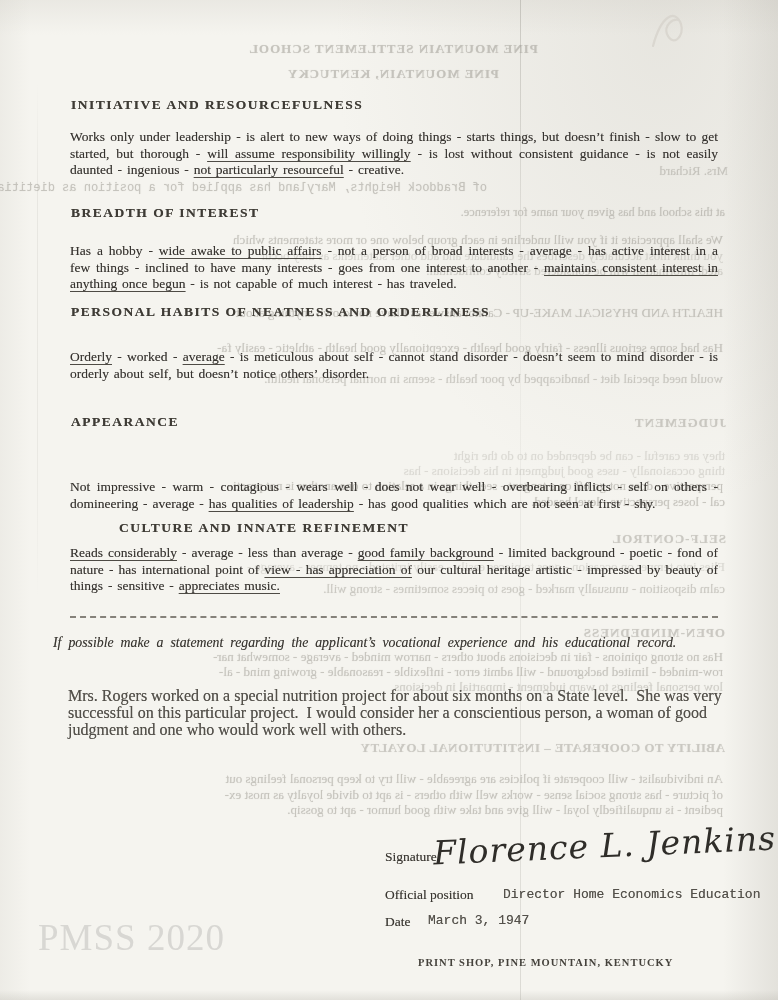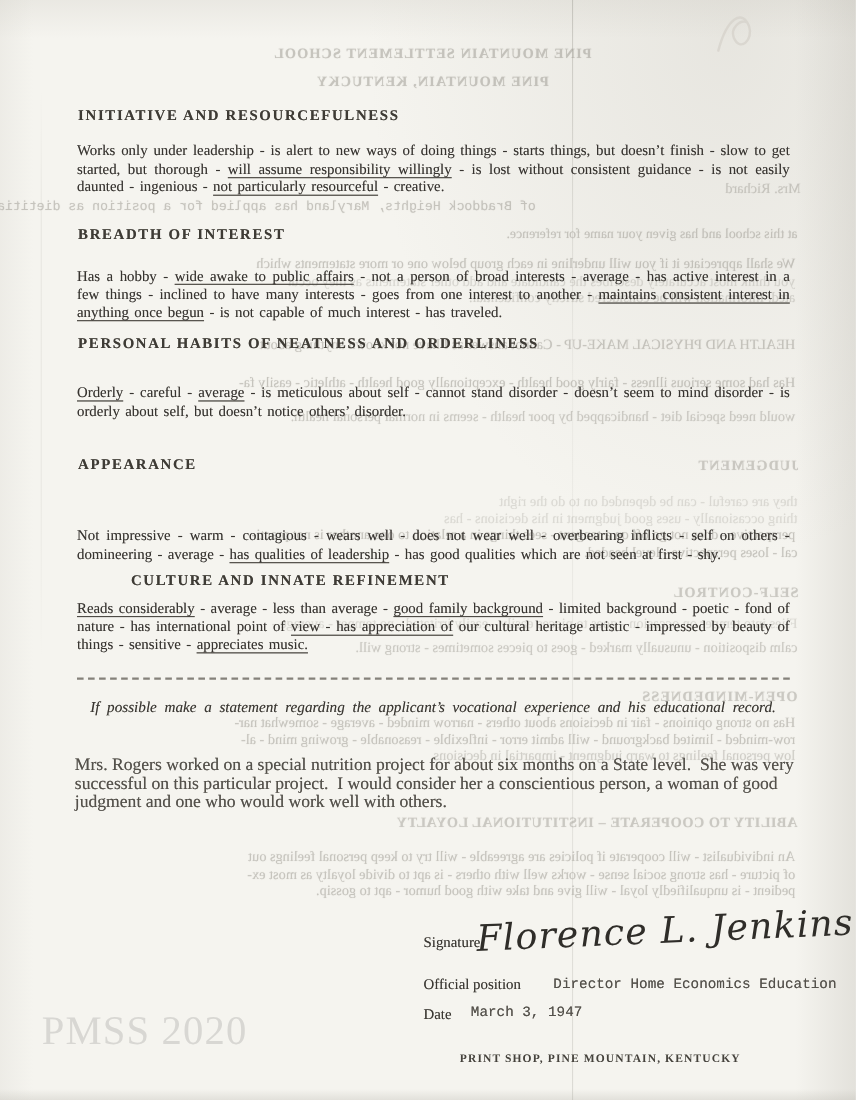--- a/index.html
+++ b/index.html
@@ -41,21 +41,21 @@
     text-decoration:underline;
     text-decoration-thickness:1.4px;
     text-underline-offset:2.5px;
     text-decoration-color:rgba(58,55,48,.8);
   }
   .separator{
     position:absolute;left:70px;width:648px;height:0;
     border-top:2px dashed rgba(95,91,83,.75);
   }
   .instruction{
-    position:absolute;left:82px;width:650px;
+    position:absolute;left:53px;width:650px;
     font-size:13.8px;font-style:italic;line-height:28px;text-align:justify;
     word-spacing:3.5px;color:#3a3732;
     text-shadow:0 0 .5px rgba(58,55,50,.5);
   }
   .typed{
     position:absolute;left:68px;width:658px;
     font-family:Liberation Serif, serif;
     font-size:16px;line-height:17.2px;white-space:pre-wrap;
     color:#54514b;text-shadow:0 0 .6px rgba(84,81,75,.7);
   }
@@ -127,21 +127,21 @@
       <div class="bleed-line" style="left: 73px; top: 788px; width: 650px; font-size: 13px; opacity: 0.5;">of picture - has strong social sense - works well with others - is apt to divide loyalty as most ex-</div>
       <div class="bleed-line" style="left: 73px; top: 803px; width: 650px; font-size: 13px; opacity: 0.5;">pedient - is unqualifiedly loyal - will give and take with good humor - apt to gossip.</div>
     </div>
 
   <div>
       <div class="sec-heading" style="top: 97px;">INITIATIVE AND RESOURCEFULNESS</div>
       <div class="sec-body" style="top: 129px;"><span>Works only under leadership - is alert to new ways of doing things - starts things, but doesn’t finish - slow to get started, but thorough - </span><span class="hand-underline">will assume responsibility  willingly</span><span> - is lost without consistent guidance - is not easily daunted - ingenious - </span><span class="hand-underline">not particularly resourceful</span><span> - creative.</span></div>
       <div class="sec-heading" style="top: 205px;">BREADTH OF INTEREST</div>
       <div class="sec-body" style="top: 243px;"><span>Has a hobby - </span><span class="hand-underline">wide awake to public affairs</span><span> - not a person of broad interests - average - has active interest in a few things - inclined to have many interests - goes from one interest to another - </span><span class="hand-underline">maintains consistent interest in anything once begun</span><span> - is not capable of much interest - has traveled.</span></div>
       <div class="sec-heading" style="top: 304px;">PERSONAL HABITS OF NEATNESS AND ORDERLINESS</div>
-      <div class="sec-body" style="top: 349px;"><span class="hand-underline">Orderly</span><span> - careful - </span><span class="hand-underline">average</span><span> - is meticulous about self - cannot stand disorder - doesn’t seem to mind disorder - is orderly about self, but doesn’t notice others’ disorder.</span></div>
+      <div class="sec-body" style="top: 349px;"><span class="hand-underline">Orderly</span><span> - worked - </span><span class="hand-underline">average</span><span> - is meticulous about self - cannot stand disorder - doesn’t seem to mind disorder - is orderly about self, but doesn’t notice others’ disorder.</span></div>
       <div class="sec-heading" style="top: 414px;">APPEARANCE</div>
       <div class="sec-body" style="top: 439px; margin-top: 40px;"><span>Not impressive - warm - contagious - wears well - does not wear well - overbearing inflicts - self on others - domineering - average - </span><span class="hand-underline">has qualities of leadership</span><span> - has good qualities which are not seen at first - shy.</span></div>
       <div class="sec-heading" style="top: 520px; margin-left: 48px;">CULTURE AND INNATE REFINEMENT</div>
       <div class="sec-body" style="top: 545px;"><span class="hand-underline">Reads considerably</span><span> - average - less than average - </span><span class="hand-underline">good family background</span><span> - limited background - poetic - fond of nature - has international point of </span><span class="hand-underline">view - has appreciation of</span><span> our cultural heritage artistic - impressed by beauty of things - sensitive - </span><span class="hand-underline">appreciates music.</span></div>
     </div>
 
   <div class="separator" style="top:616px"></div>
 
   <div class="instruction" style="top:629px">If possible make a statement regarding the applicant’s vocational experience and his educational record.</div>
 

